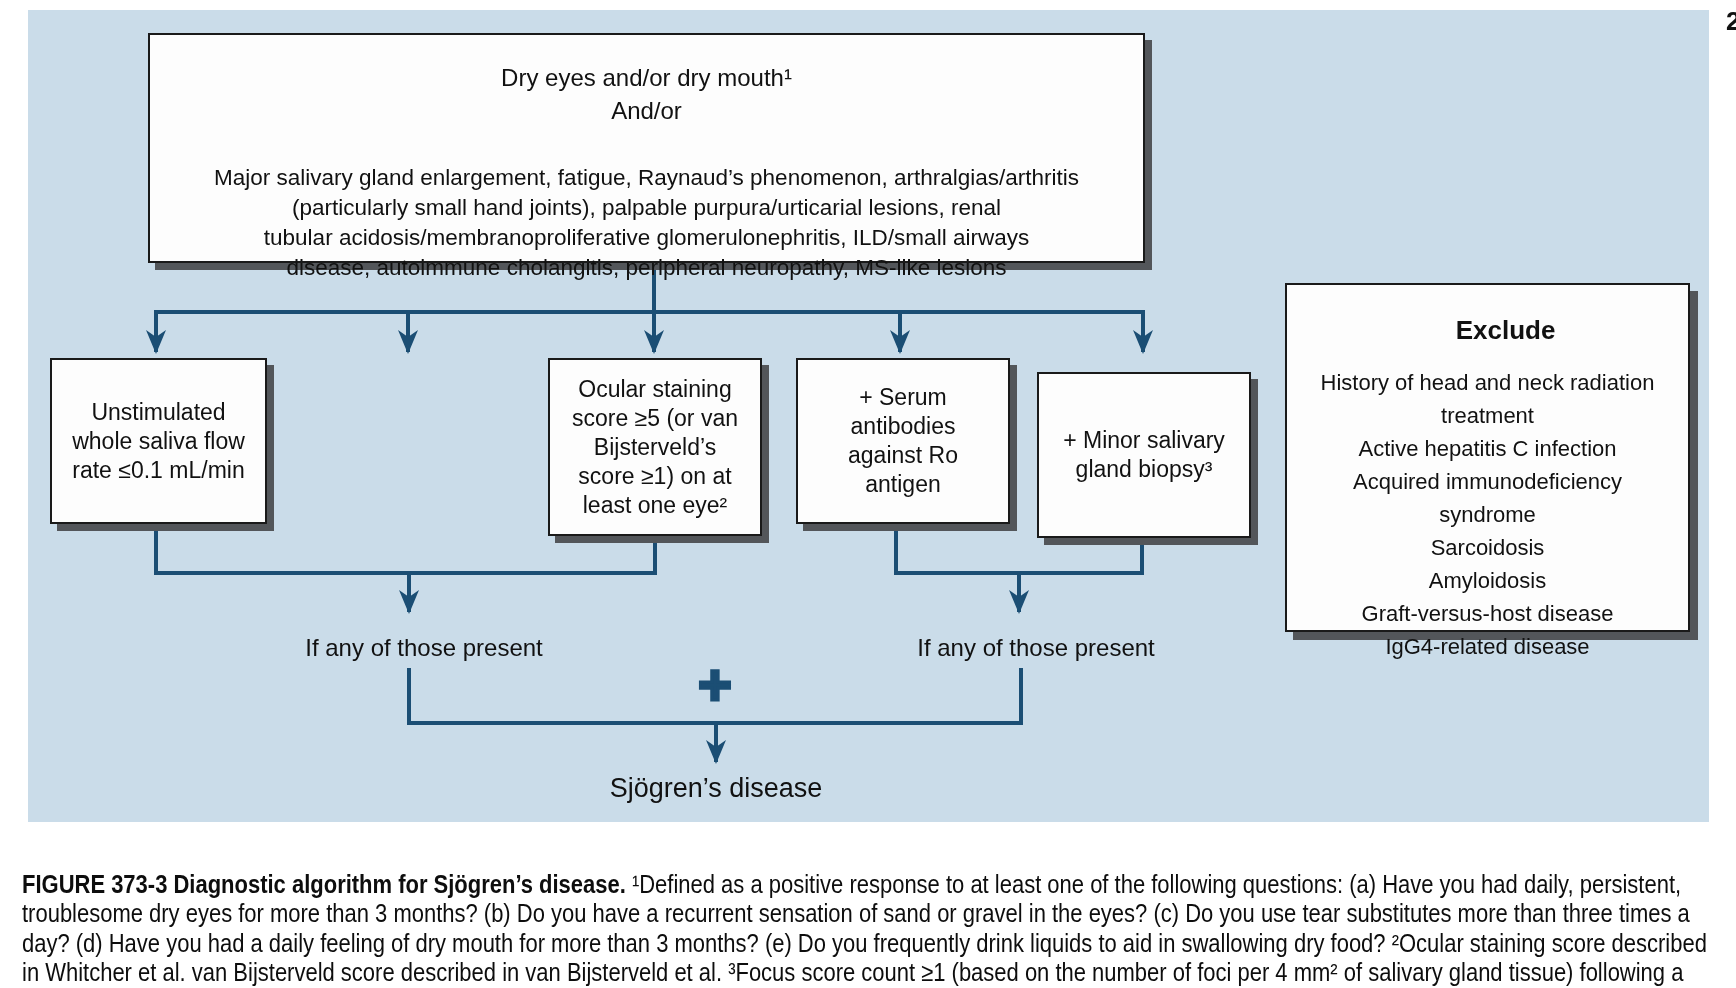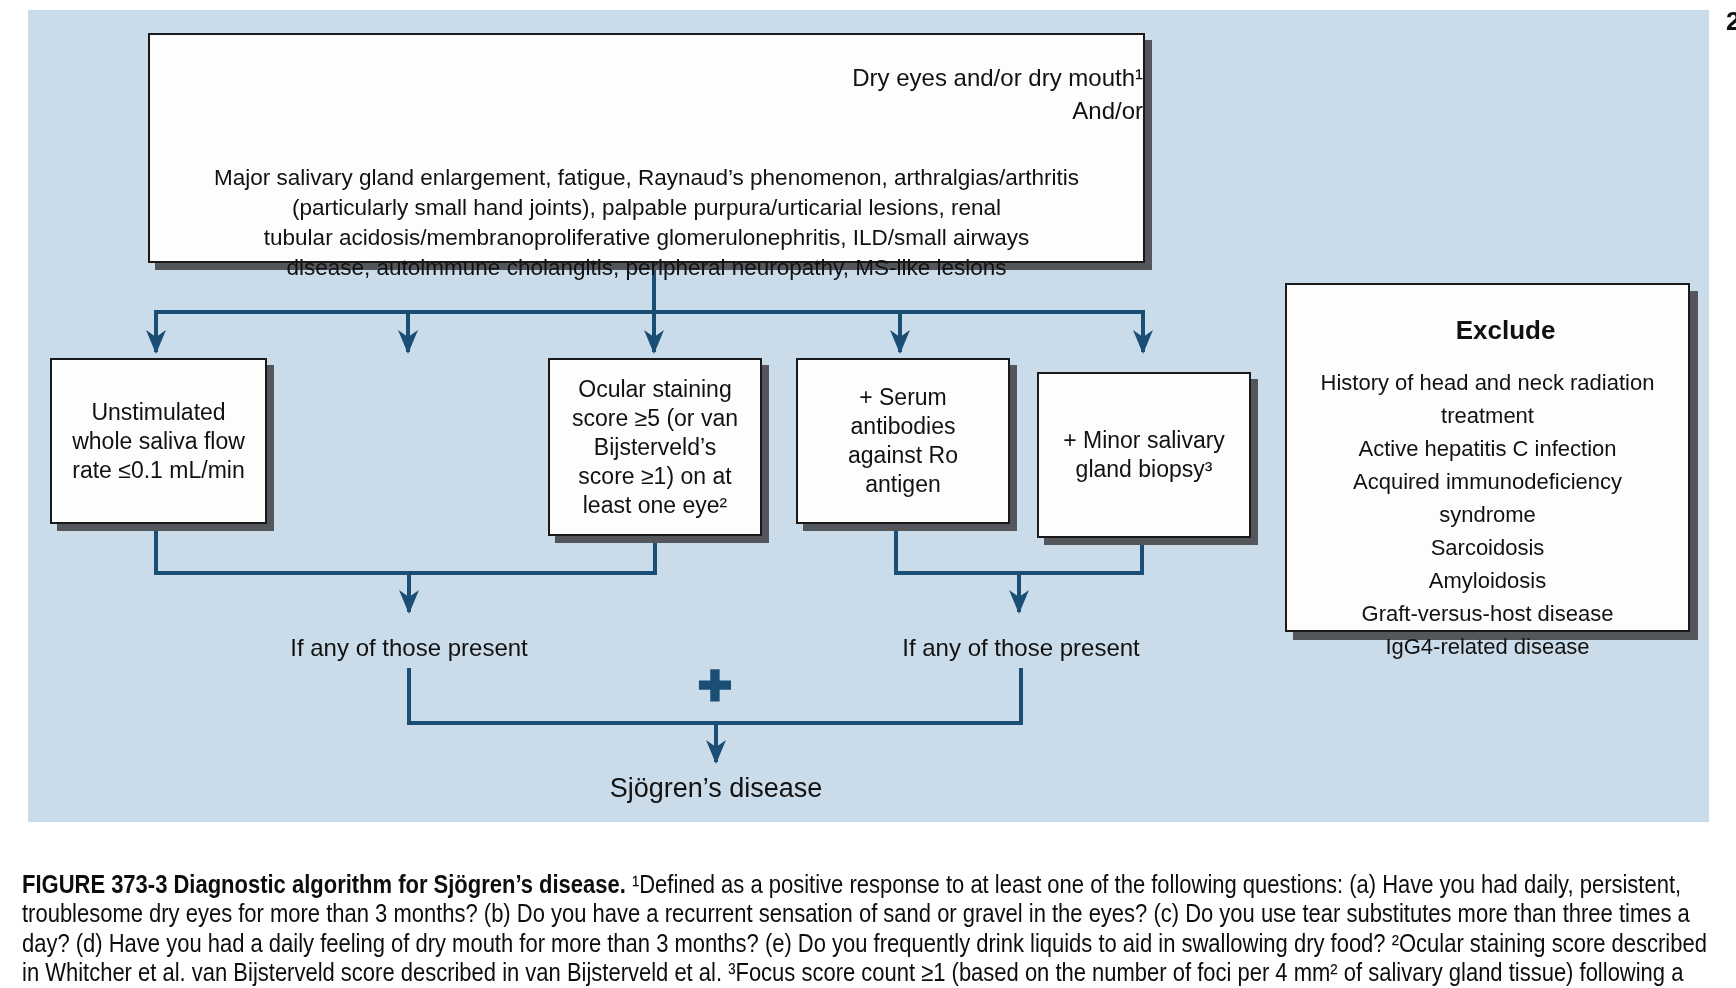--- a/index.html
+++ b/index.html
@@ -10,36 +10,36 @@
   .abs{position:absolute;}
   .panel{
     left:28px;top:10px;width:1681px;height:812px;background:#cadce9;
   }
   svg.connectors{left:0;top:0;width:1736px;height:988px;pointer-events:none;}
   .wbox{
     background:#fdfdfd;border:2px solid #1a1a1a;box-shadow:7px 7px 0 #53565a;
     box-sizing:border-box;white-space:pre-line;text-align:center;
   }
   .topbox{left:148px;top:33px;width:997px;height:230px;padding-top:8px;}
-  .topbox .hdr{font-size:24px;line-height:33px;white-space:pre-line;text-align:right;}
+  .topbox .hdr{font-size:24px;line-height:33px;white-space:pre-line;}
   .topbox .bdy{font-size:22.5px;line-height:30px;margin-top:18px;white-space:pre-line;}
   .critbox{
     display:flex;align-items:center;justify-content:center;
     font-size:23px;line-height:29px;
   }
   .b1{left:50px; top:358px;width:217px;height:166px;}
   .b2{left:300px;top:358px;width:217px;height:166px;}
   .b3{left:548px;top:358px;width:214px;height:178px;}
   .b4{left:796px;top:358px;width:214px;height:166px;}
   .b5{left:1037px;top:372px;width:214px;height:166px;}
   .exclude{left:1285px;top:283px;width:405px;height:349px;padding-top:9px;box-shadow:8px 8px 0 #53565a;}
   .exclude .ttl{font-size:26px;line-height:36px;font-weight:bold;padding-left:36px;}
   .exclude .items{font-size:22px;line-height:33px;white-space:pre-line;}
   .branch-label{
-    font-size:24px;line-height:28px;transform:translateX(-50%);white-space:nowrap;
+    font-size:24px;line-height:28px;transform:translateX(-50%);white-space:nowrap;margin-left:15px;
   }
   .lbl-left{left:409px;top:634px;}
   .lbl-right{left:1021px;top:634px;}
   .plus{
     left:715px;top:685px;transform:translate(-50%,-50%);
     color:#1b4e74;font-size:58px;font-weight:bold;-webkit-text-stroke:3px #1b4e74;
     line-height:1;
   }
   .outcome{
     left:716px;top:773px;transform:translateX(-50%);

